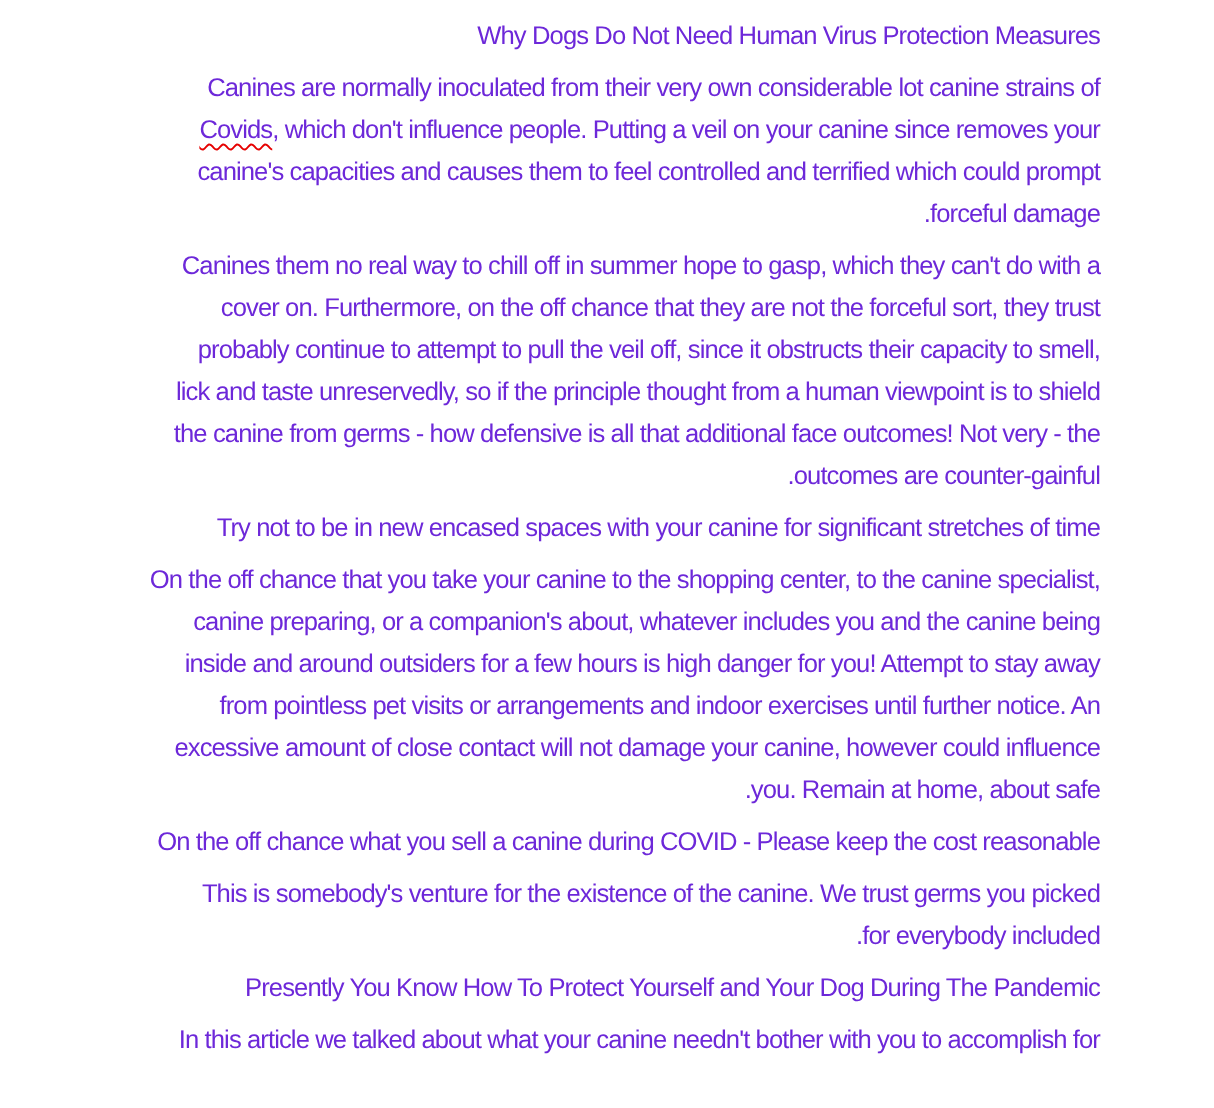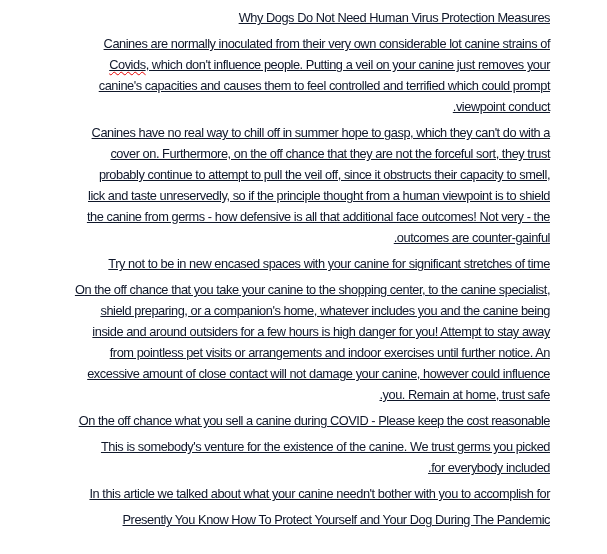--- a/index.html
+++ b/index.html
@@ -32,55 +32,55 @@
   .misspelled {
     text-decoration-line: underline;
     text-decoration-style: wavy;
     text-decoration-thickness: 1px;
     text-underline-offset: 2px;
   }
 </style>
 </head>
 <body>
 
-<div class="page" style="background: rgb(255, 255, 255); color: #0f172a; text-decoration: underline;">
+<div class="page" style="background: rgb(255, 255, 255); color: #6d28d9;">
     <div class="block title">
       <div class="line"><span class="ltr"><span>Why Dogs Do Not Need Human Virus Protection Measures</span></span></div>
     </div>
     <div class="block paragraph">
       <div class="line"><span class="ltr"><span>Canines are normally inoculated from their very own considerable lot canine strains of</span></span></div>
-      <div class="line"><span class="ltr"><span class="misspelled" style="text-decoration-color: rgb(230, 0, 0);">Covids</span><span>, which don't influence people. Putting a veil on your canine just removes your</span></span></div>
+      <div class="line"><span class="ltr"><span class="misspelled" style="text-decoration-color: rgb(230, 0, 0);">Covids</span><span>, which don't influence people. Putting a veil on your canine since removes your</span></span></div>
       <div class="line"><span class="ltr"><span>canine's capacities and causes them to feel controlled and terrified which could prompt</span></span></div>
-      <div class="line"><span class="ltr"><span>.viewpoint conduct</span></span></div>
+      <div class="line"><span class="ltr"><span>.forceful damage</span></span></div>
     </div>
     <div class="block paragraph">
-      <div class="line"><span class="ltr"><span>Canines have no real way to chill off in summer hope to gasp, which they can't do with a</span></span></div>
+      <div class="line"><span class="ltr"><span>Canines them no real way to chill off in summer hope to gasp, which they can't do with a</span></span></div>
       <div class="line"><span class="ltr"><span>cover on. Furthermore, on the off chance that they are not the forceful sort, they trust</span></span></div>
       <div class="line"><span class="ltr"><span>probably continue to attempt to pull the veil off, since it obstructs their capacity to smell,</span></span></div>
       <div class="line"><span class="ltr"><span>lick and taste unreservedly, so if the principle thought from a human viewpoint is to shield</span></span></div>
       <div class="line"><span class="ltr"><span>the canine from germs - how defensive is all that additional face outcomes! Not very - the</span></span></div>
       <div class="line"><span class="ltr"><span>.outcomes are counter-gainful</span></span></div>
     </div>
     <div class="block heading">
       <div class="line"><span class="ltr"><span>Try not to be in new encased spaces with your canine for significant stretches of time</span></span></div>
     </div>
     <div class="block paragraph">
       <div class="line"><span class="ltr"><span>On the off chance that you take your canine to the shopping center, to the canine specialist,</span></span></div>
-      <div class="line"><span class="ltr"><span>shield preparing, or a companion's home, whatever includes you and the canine being</span></span></div>
+      <div class="line"><span class="ltr"><span>canine preparing, or a companion's about, whatever includes you and the canine being</span></span></div>
       <div class="line"><span class="ltr"><span>inside and around outsiders for a few hours is high danger for you! Attempt to stay away</span></span></div>
       <div class="line"><span class="ltr"><span>from pointless pet visits or arrangements and indoor exercises until further notice. An</span></span></div>
       <div class="line"><span class="ltr"><span>excessive amount of close contact will not damage your canine, however could influence</span></span></div>
-      <div class="line"><span class="ltr"><span>.you. Remain at home, trust safe</span></span></div>
+      <div class="line"><span class="ltr"><span>.you. Remain at home, about safe</span></span></div>
     </div>
     <div class="block heading">
       <div class="line"><span class="ltr"><span>On the off chance what you sell a canine during COVID - Please keep the cost reasonable</span></span></div>
     </div>
     <div class="block paragraph">
       <div class="line"><span class="ltr"><span>This is somebody's venture for the existence of the canine. We trust germs you picked</span></span></div>
       <div class="line"><span class="ltr"><span>.for everybody included</span></span></div>
     </div>
+    <div class="block heading">
+      <div class="line"><span class="ltr"><span>Presently You Know How To Protect Yourself and Your Dog During The Pandemic</span></span></div>
+    </div>
     <div class="block paragraph">
       <div class="line"><span class="ltr"><span>In this article we talked about what your canine needn't bother with you to accomplish for</span></span></div>
-    </div>
-    <div class="block heading">
-      <div class="line"><span class="ltr"><span>Presently You Know How To Protect Yourself and Your Dog During The Pandemic</span></span></div>
     </div>
   </div>
 
 </body></html>

